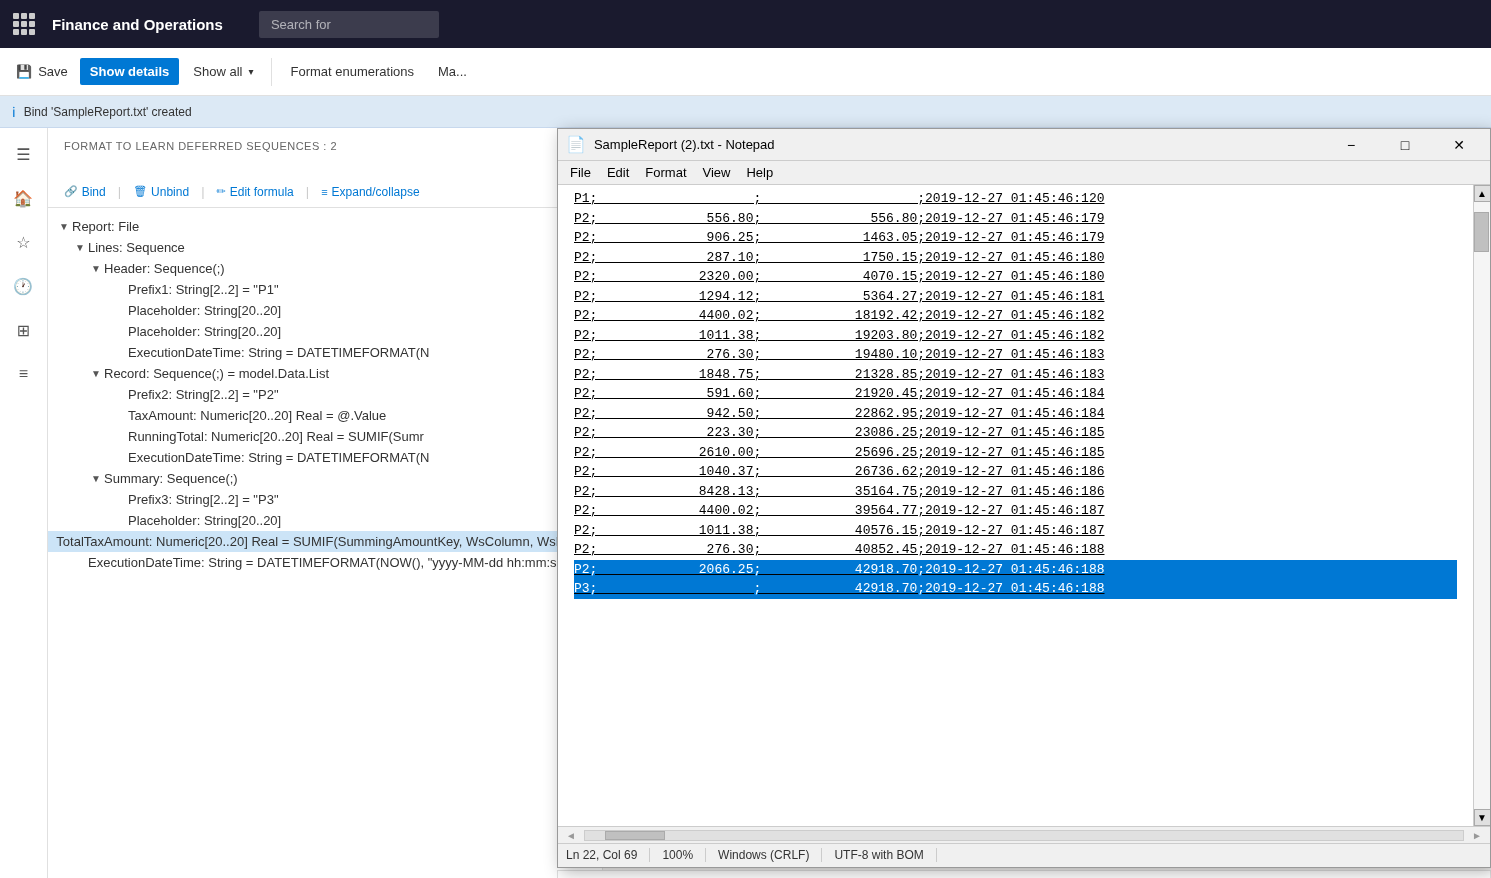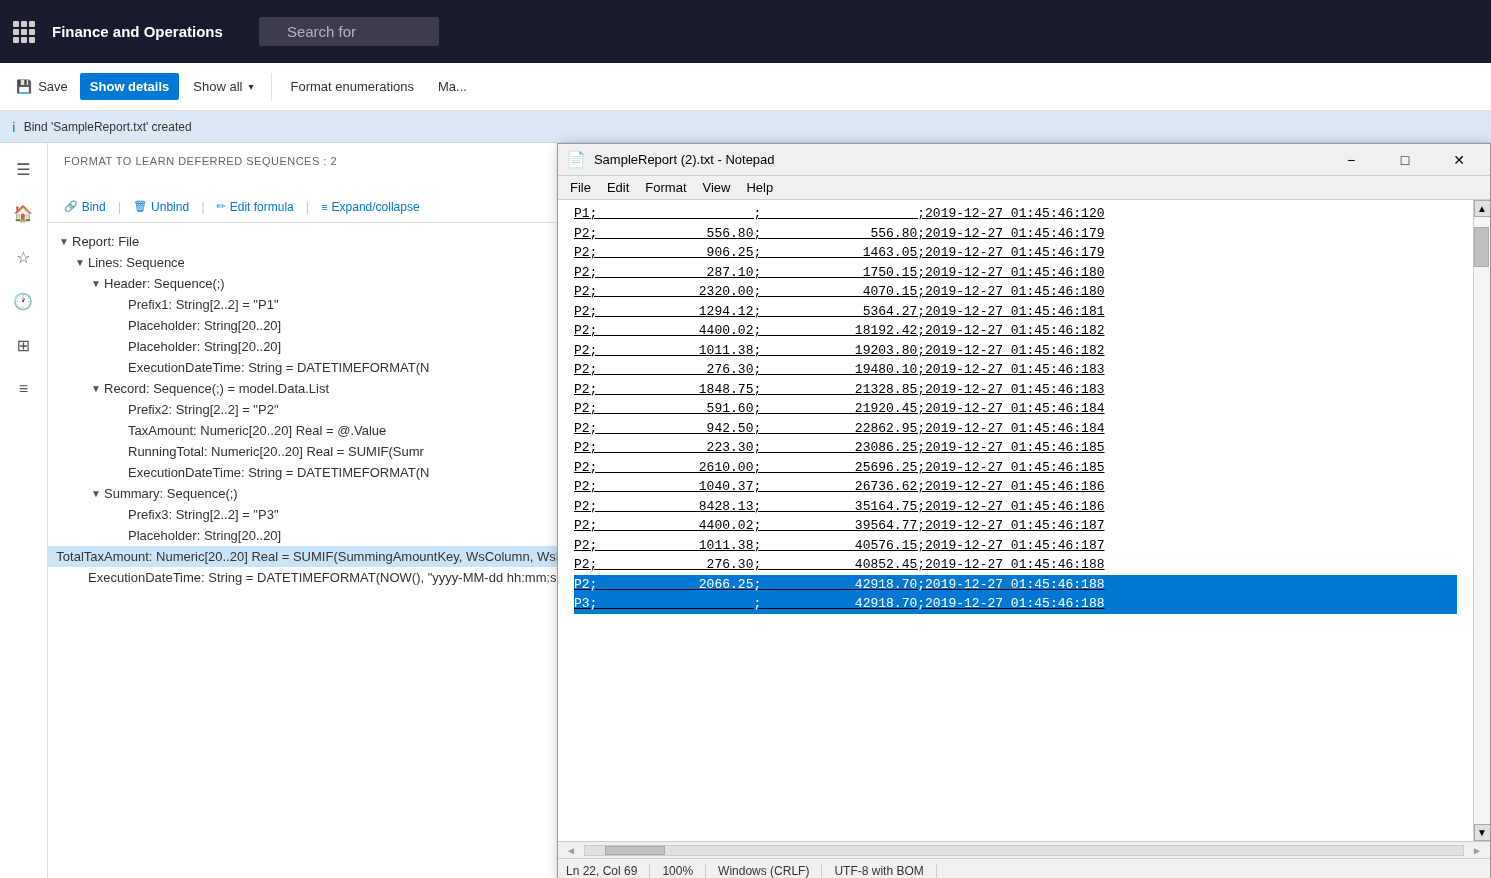--- a/index.html
+++ b/index.html
@@ -2,43 +2,43 @@
 <html><head>
   <meta charset="utf-8">
   <style>
     * { box-sizing: border-box; margin: 0; padding: 0; }
     body { font-family: 'Segoe UI', Arial, sans-serif; font-size: 13px; background: #f3f2f1; overflow: hidden; width: 1491px; height: 878px; }
 
     
     .top-bar {
       background: #1a1a2e;
       color: #fff;
-      height: 63px;
+      height: 48px;
       display: flex;
       align-items: center;
       padding: 0 12px;
       gap: 16px;
     }
     .top-bar-grid {
       display: grid;
       width: 24px; height: 24px;
       align-items: center; justify-items: center;
       cursor: pointer;
     }
     .grid-icon { display: grid; grid-template-columns: repeat(3,6px); gap: 2px; }
     .grid-dot { width: 6px; height: 6px; background: #ccc; border-radius: 1px; }
     .app-title { font-size: 15px; font-weight: 600; color: #fff; margin-right: 20px; }
     .search-bar {
       background: rgba(255,255,255,0.15);
       border: none;
       color: #e5e5e5;
-      padding: 6px 28px;
+      padding: 6px 12px;
       border-radius: 2px;
       width: 180px;
-      font-size: 15px;
+      font-size: 13px;
     }
     .search-bar::placeholder { color: rgba(255,255,255,0.6); }
 
     
     .toolbar {
       background: #fff;
       border-bottom: 1px solid #e0e0e0;
       height: 48px;
       display: flex;
       align-items: center;
@@ -236,21 +236,21 @@
 
     .code-line { white-space: pre; }
     .code-line.selected-line { background: #0078d4; color: #fff; }
 
     
     .notepad-status {
       background: #f0f0f0;
       border-top: 1px solid #ccc;
       height: 24px;
       display: flex;
-      align-items: center;
+      align-items: flex-start;
       padding: 4px 8px;
       font-size: 12px;
       color: #333;
       gap: 0;
     }
     .status-section {
       padding: 0 12px;
       border-right: 1px solid #ccc;
     }
     .status-section:first-child { padding-left: 0; }

